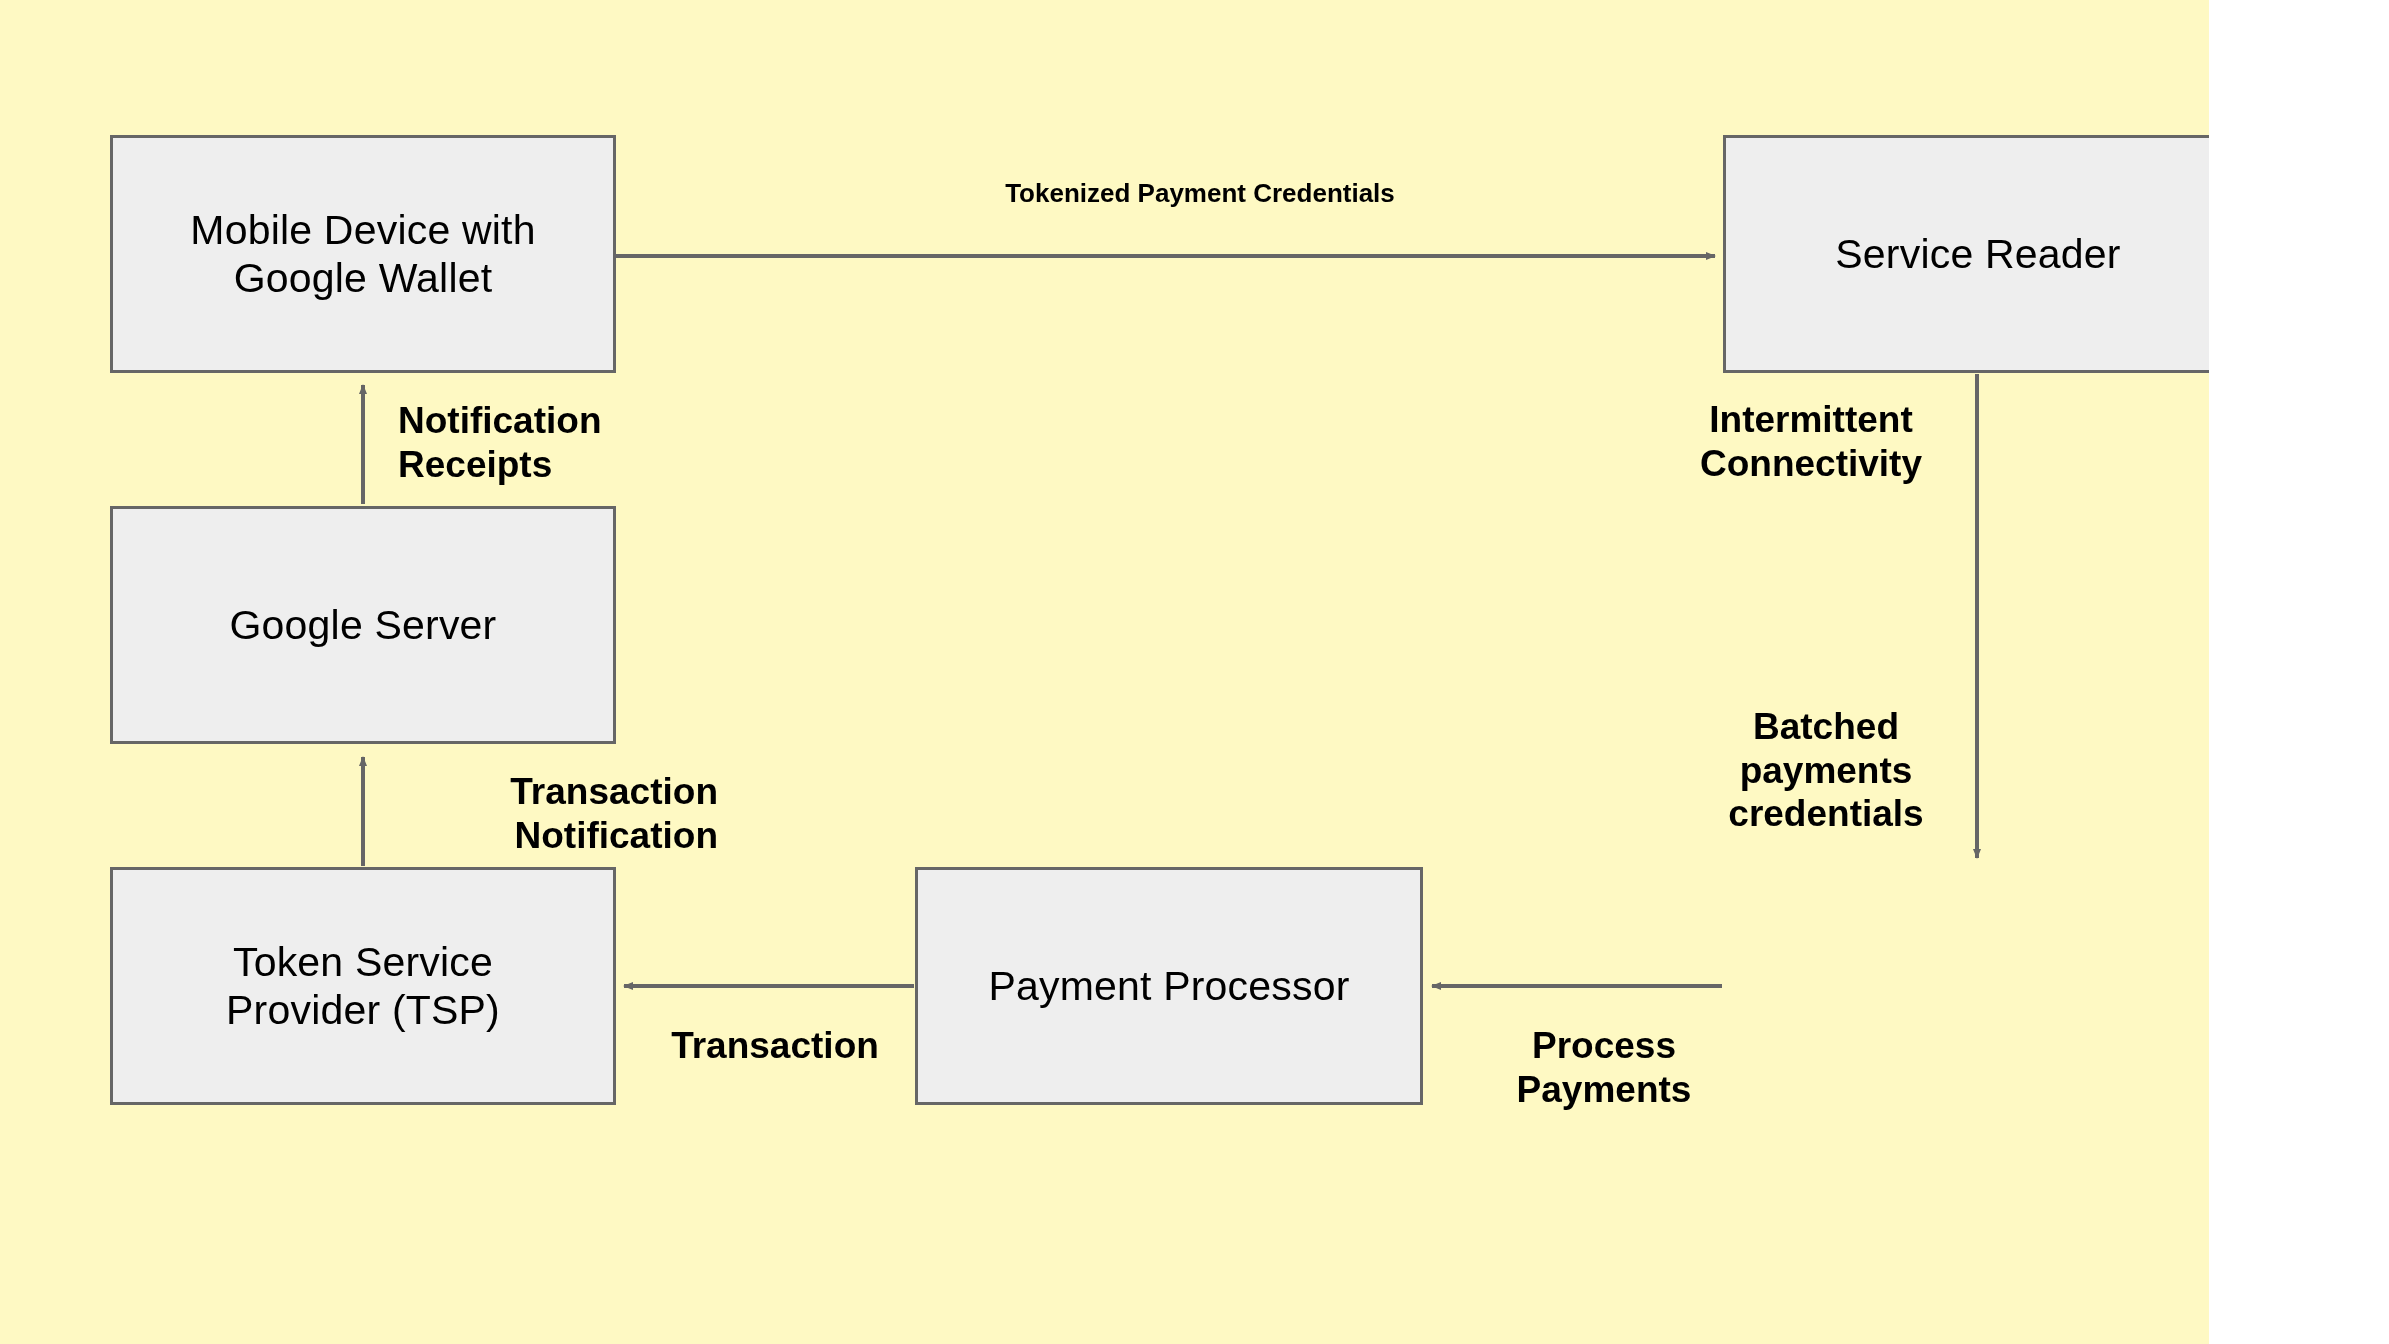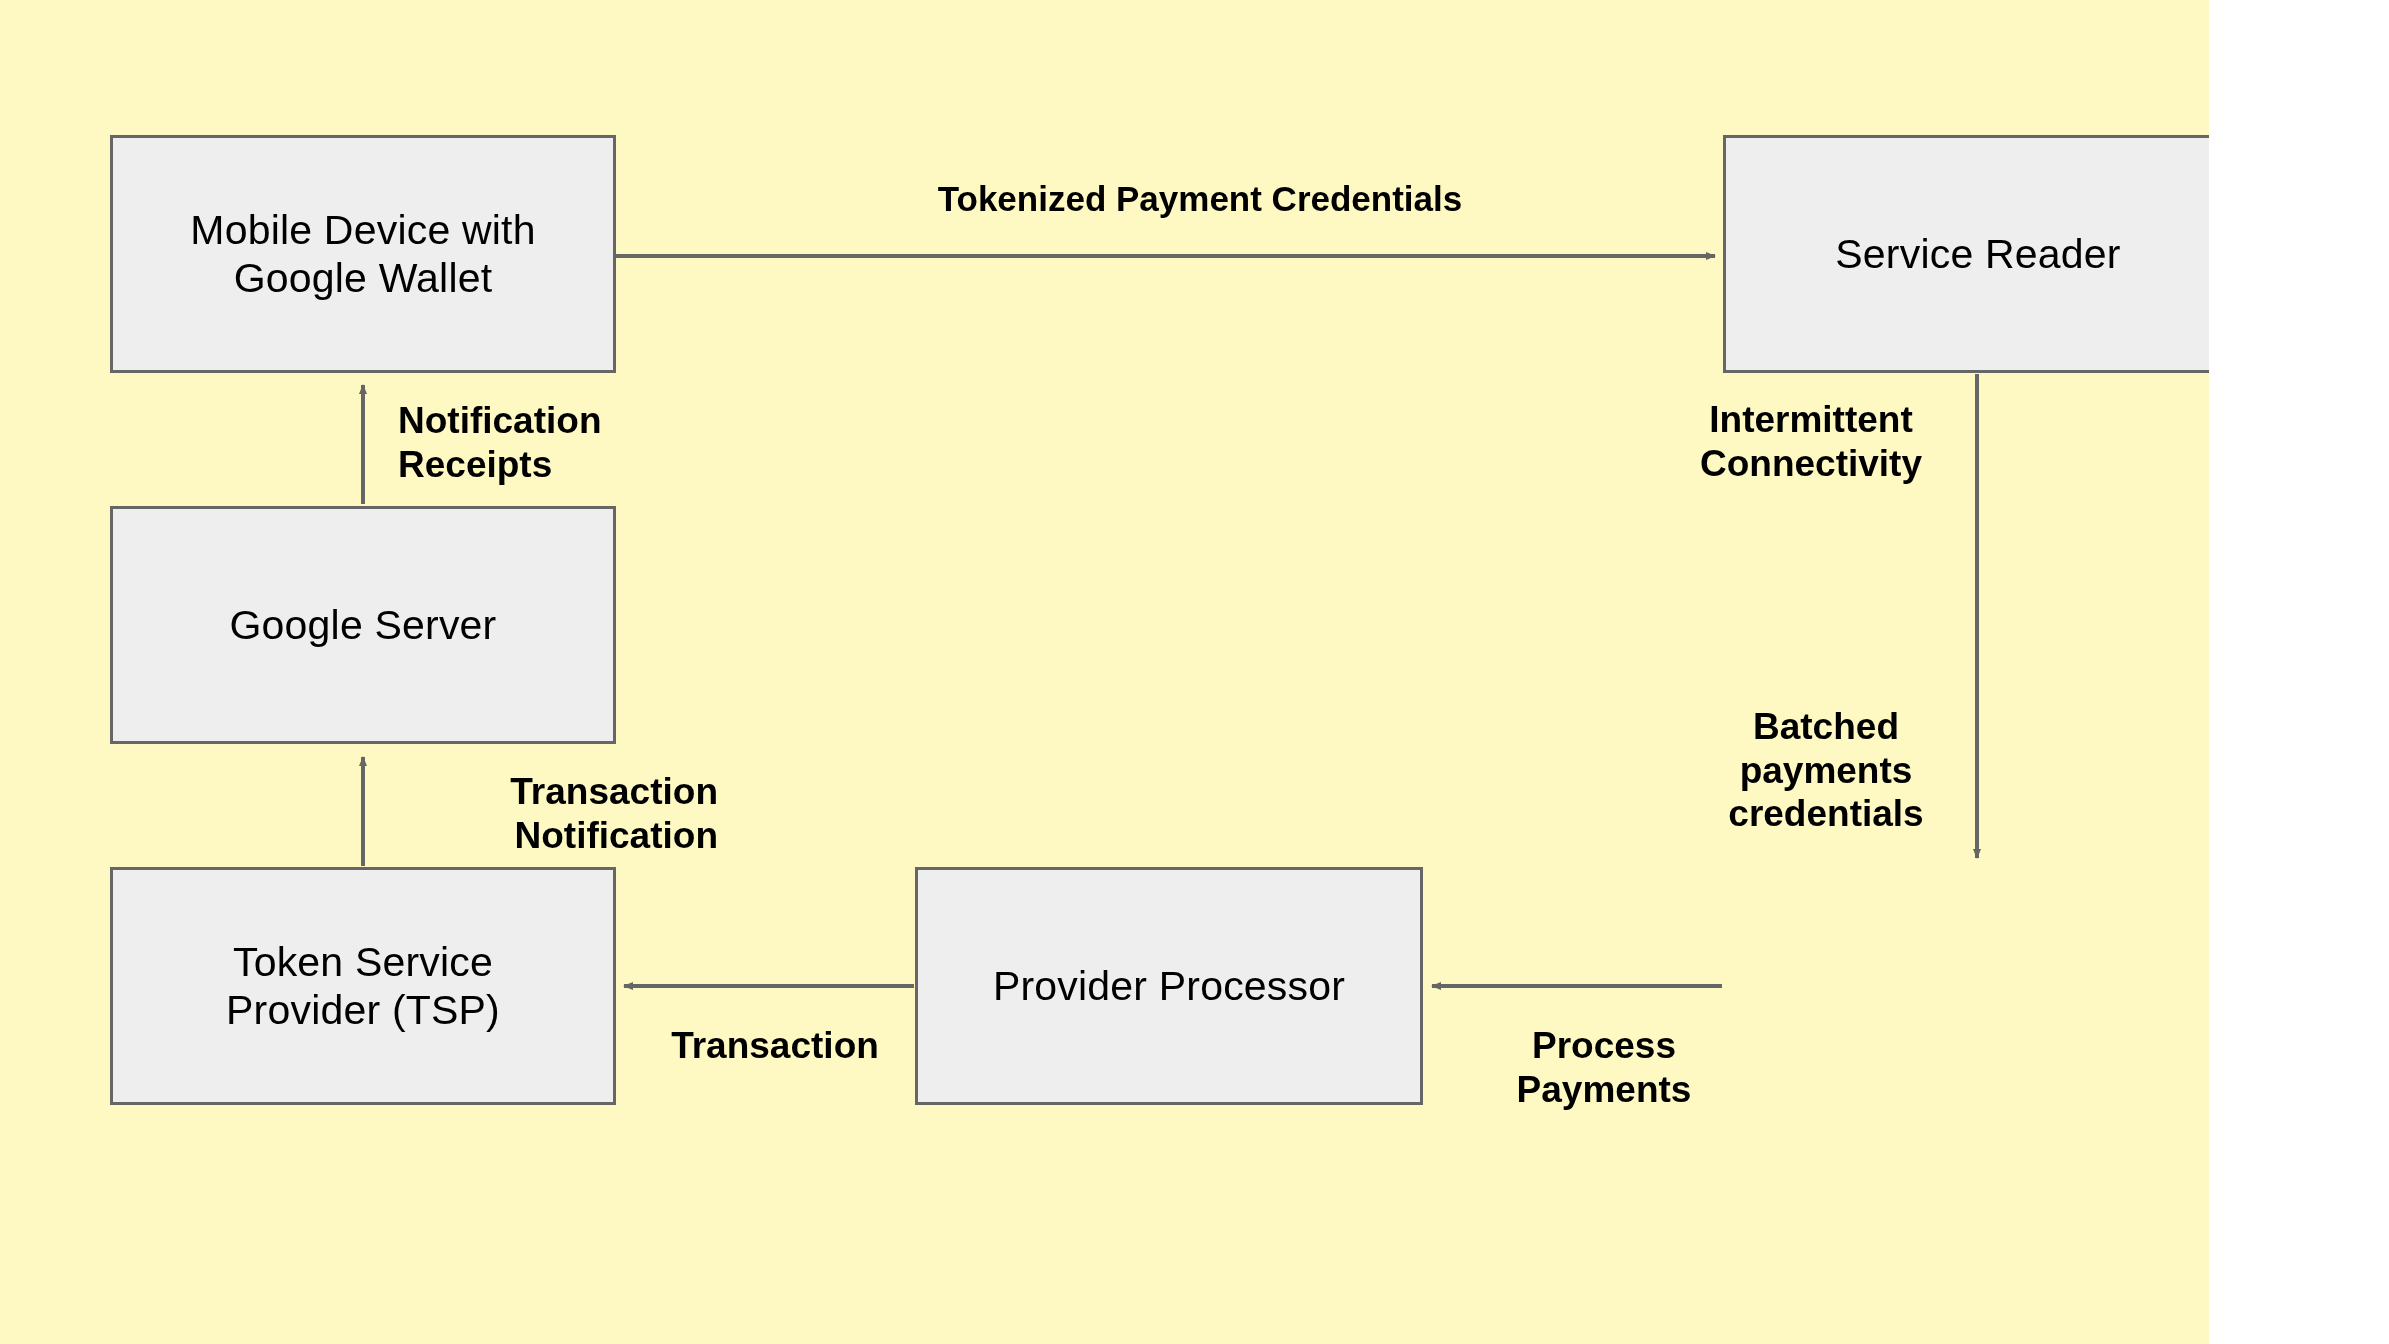--- a/index.html
+++ b/index.html
@@ -36,21 +36,21 @@
   .edge-label {
     position: absolute;
     color: #000000;
     font-size: 37px;
     font-weight: bold;
     line-height: 1.18;
     white-space: pre-line;
     text-align: center;
   }
   .edge-label.big {
-    font-size: 35px;
+    font-size: 26px;
   }
   .edge-label.left-align {
     text-align: left;
   }
   svg.edges {
     position: absolute;
     left: 0;
     top: 0;
     width: 2389px;
     height: 1344px;
@@ -99,21 +99,21 @@
 Google Wallet</div>
 
   <div class="node" style="left:1723px; top:135px; width:510px; height:238px;">Service Reader</div>
 
   <div class="node" style="left:110px; top:506px; width:506px; height:238px;">Google Server</div>
 
 
   <div class="node" style="left:110px; top:867px; width:506px; height:238px;">Token Service
 Provider (TSP)</div>
 
-  <div class="node" style="left:915px; top:867px; width:508px; height:238px;">Provider Processor</div>
+  <div class="node" style="left:915px; top:867px; width:508px; height:238px;">Payment Processor</div>
 
   <div class="edge-label big" style="left:840px; top:178px; width:720px;">Tokenized Payment Credentials</div>
 
   <div class="edge-label" style="left:1666px; top:398px; width:290px;">Intermittent
 Connectivity</div>
 
   <div class="edge-label" style="left:1490px; top:1024px; width:228px;">Process
 Payments</div>
 
   <div class="edge-label" style="left:1696px; top:705px; width:260px;">Batched

